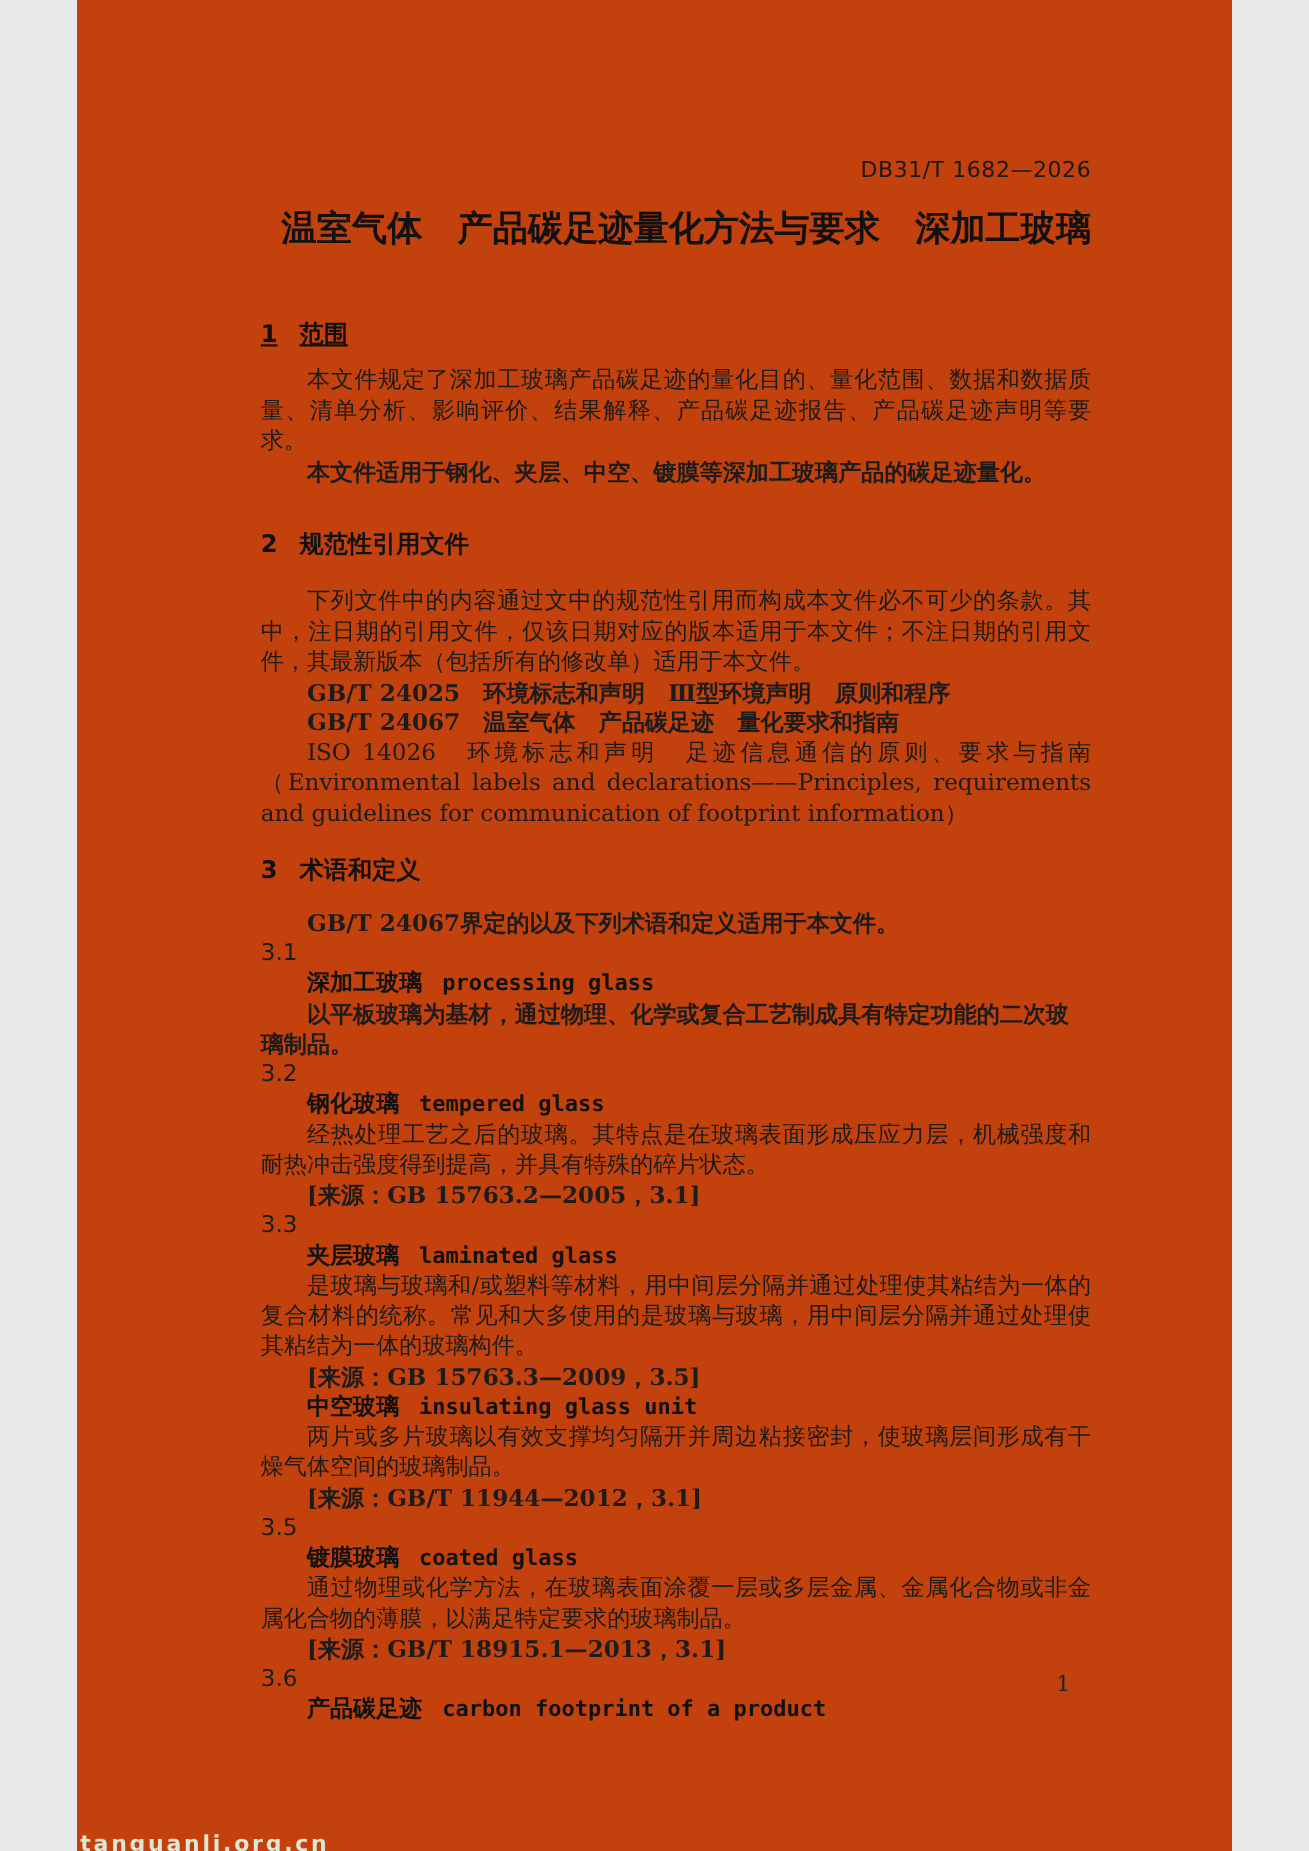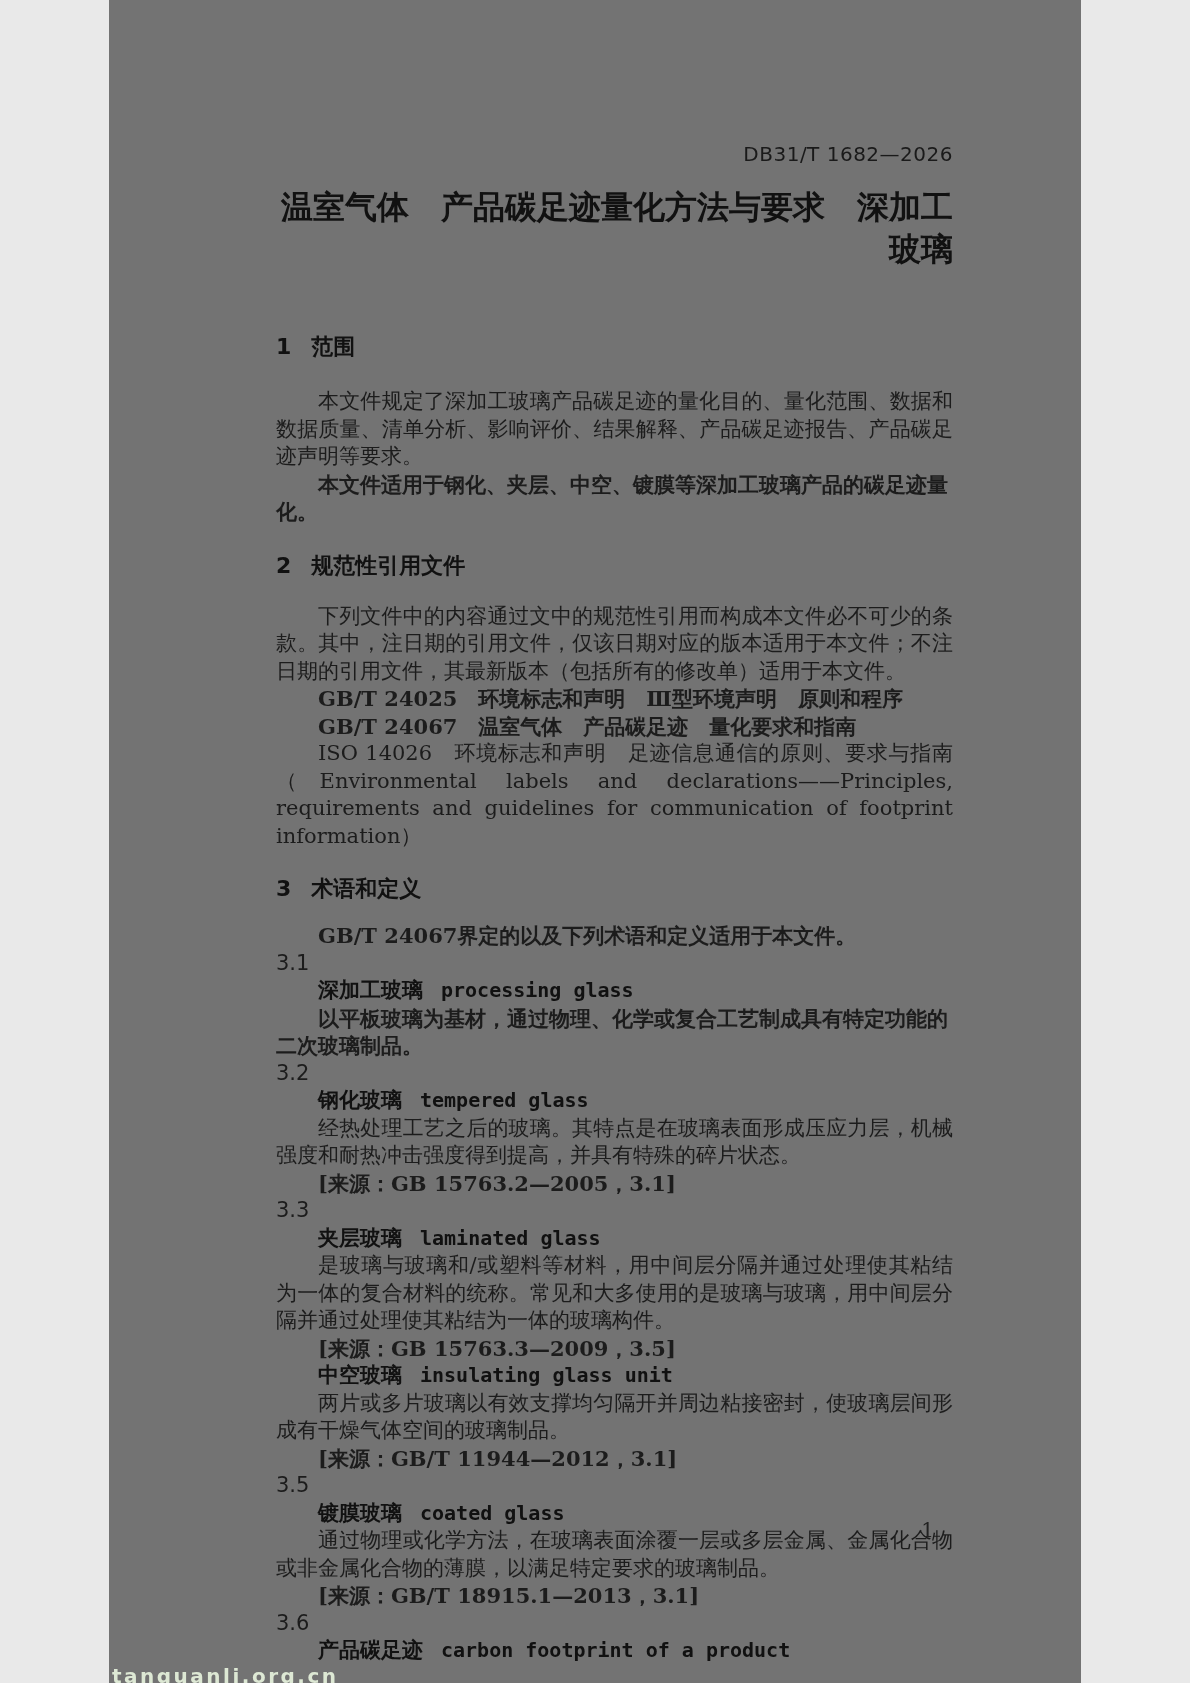--- a/index.html
+++ b/index.html
@@ -1,19 +1,19 @@
 <!DOCTYPE html>
 <html><head>
 <meta charset="utf-8">
 <style>
   html,body{margin:0;padding:0;background:#e9e9e9;}
   .page{
     position:relative;
-    width:972px;height:1683px;
-    background:#737373;
+    width:1050px;height:1683px;
+    background:#c2410c;
     margin:0 auto;
     overflow:hidden;
     color:#1c1c1c;
     font-family:"DejaVu Serif","Liberation Serif",serif;
   }
   .content{
     position:absolute;
     left:167px; right:128px; top:0;
   }
   .header-code{
@@ -35,22 +35,22 @@
     color:#111;
   }
   .sec-heading{
     font-family:"DejaVu Sans","Liberation Sans",sans-serif;
     font-weight:bold;
     font-size:22px;
     line-height:26px;
     color:#111;
   }
   .sec-heading .sec-num{margin-right:20px;}
-  .h-s1{margin-top:64px;margin-bottom:28px;}
-  .h-s2{margin-top:27px;margin-bottom:24px;}
+  .h-s1{margin-top:64px;margin-bottom:14px;text-decoration:underline;}
+  .h-s2{margin-top:41px;margin-bottom:24px;}
   .h-s3{margin-top:26px;margin-bottom:20px;}
   .para{
     margin:0;
     font-size:21px;
     line-height:27.5px;
     text-indent:2em;
     text-align:justify;
     color:#1c1c1c;
   }
   .para.last-left{text-align:left;font-weight:bold;}

